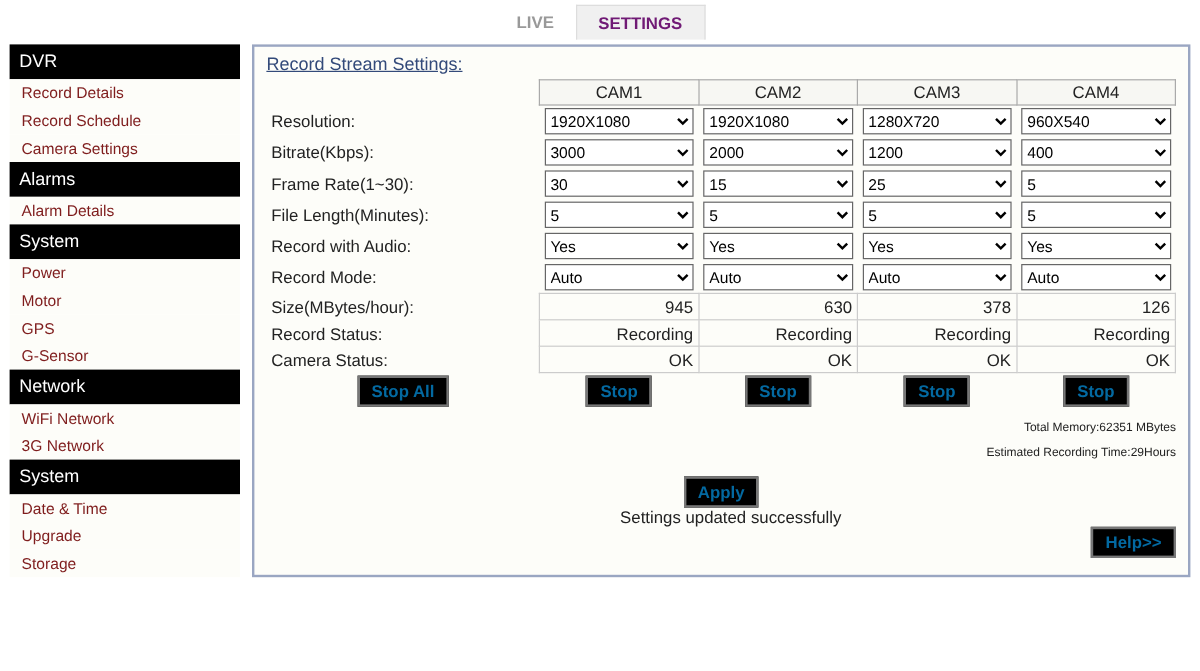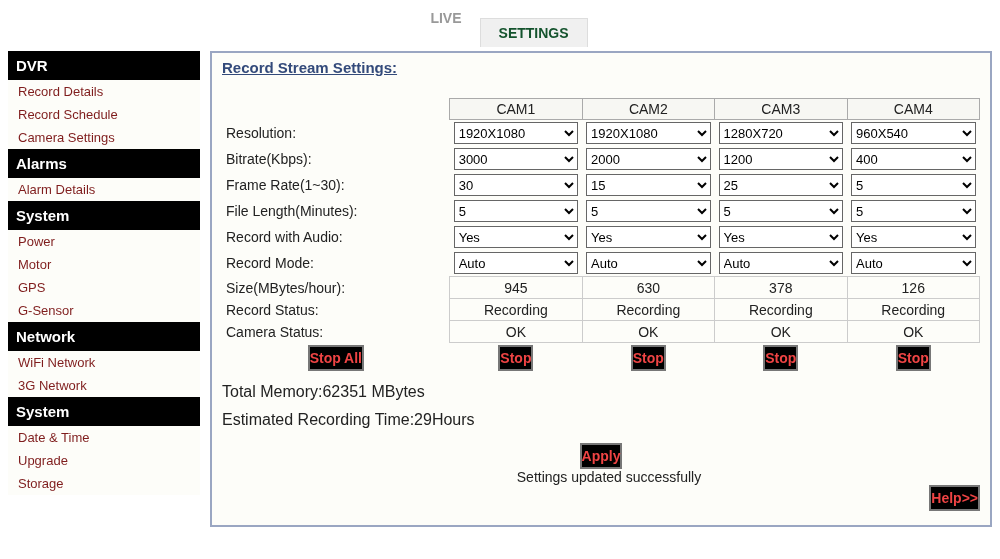--- a/index.html
+++ b/index.html
@@ -21,61 +21,60 @@
   }
   .tab {
     padding: 6px 18px;
     font-weight: bold;
     color: #999;
     cursor: pointer;
     font-size: 14px;
   }
   .tab.active {
     background: #f0f0f0;
-    color: #14532d;
+    color: #701a75;
     border: 1px solid #ddd;
     border-bottom: none;
-    margin-top: 14px;
   }
   .main {
     display: flex;
     gap: 10px;
     padding: 4px 8px;
   }
   .sidebar {
     width: 192px;
     flex-shrink: 0;
   }
   .side-header {
     background: #000;
     color: #fff;
-    font-weight: bold;
+    font-weight: normal;
     font-size: 15px;
     padding: 6px 8px;
   }
   .side-item {
     color: #7f1d1d;
     padding: 4px 10px;
     cursor: pointer;
     font-size: 13px;
     background: #fdfdf9;
   }
   .content {
     flex: 1;
     border: 2px solid #9aa6c2;
     padding: 6px 10px 14px 10px;
     background: #fdfdf9;
   }
   .section-title {
     color: #334a7a;
-    font-weight: bold;
+    font-weight: normal;
     text-decoration: underline;
     font-size: 15px;
     display: block;
-    margin-bottom: 22px;
+    margin-bottom: 4px;
   }
   table.grid {
     border-collapse: collapse;
     width: 100%;
   }
   table.grid td, table.grid th {
     padding: 2px 4px;
     vertical-align: middle;
   }
   .row-label {
@@ -93,40 +92,40 @@
     width: 128px;
   }
   select {
     width: 100%;
     font-size: 13px;
     height: 22px;
     border: 1px solid #666;
     background: #fff;
   }
   .cell-static {
-    text-align: center;
+    text-align: right;
     border: 1px solid #ccc;
     font-size: 14px;
     height: 22px;
   }
   .btn {
     display: inline-block;
     background: #000;
-    color: #ef4444;
+    color: #0369a1;
     font-weight: bold;
-    padding: 3px 0;
+    padding: 3px 10px;
     border: 2px solid #777;
     cursor: pointer;
     font-size: 14px;
     text-align: right;
   }
   .btn-cell { text-align: center; padding-top:6px; }
   .memline {
-    text-align: left;
-    font-size: 16px;
+    text-align: right;
+    font-size: 10px;
     margin-top: 10px;
   }
   .footerbar {
     display: flex;
     align-items: center;
     margin-top: 14px;
     flex-direction: column;
   }
   .status-msg {
     margin-left: 16px;

